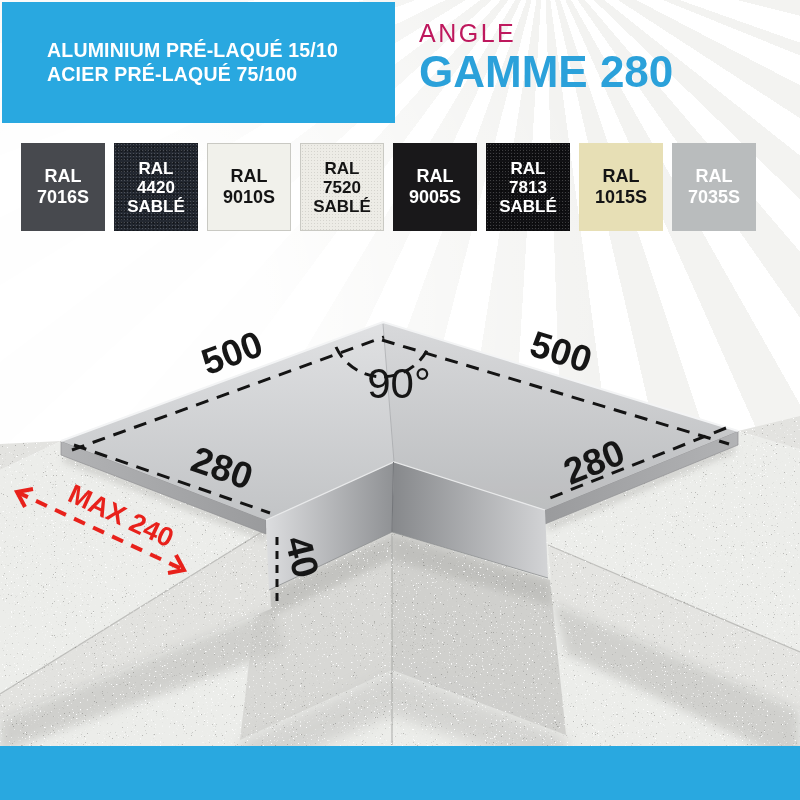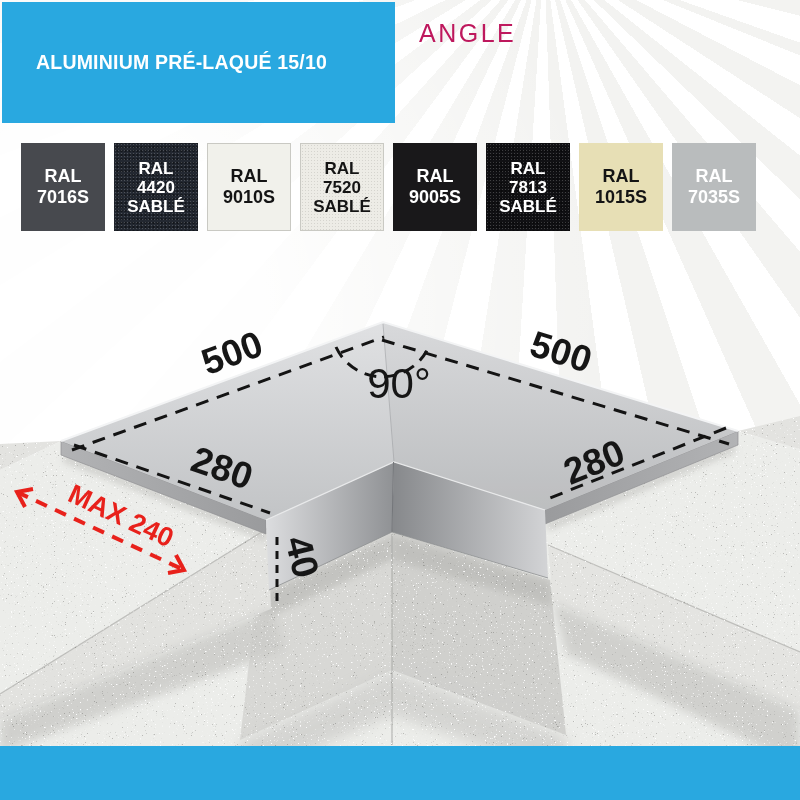--- a/index.html
+++ b/index.html
@@ -9,21 +9,21 @@
   }
   .rays{
     position:absolute;inset:0;
     background:
       radial-gradient(circle at 10% 38%, rgba(255,255,255,.95) 0 20%, rgba(255,255,255,0) 60%),
       repeating-conic-gradient(from 112deg at 68% -6%, #ffffff 0deg 5.5deg, #f3f3f1 5.5deg 11deg);
   }
   .scene{position:absolute;left:0;top:0}
   .banner{
     position:absolute;left:2px;top:2px;width:393px;height:121px;
-    box-sizing:border-box;padding-left:34px;
+    box-sizing:border-box;padding-left:45px;
     display:flex;flex-direction:column;justify-content:center;
     color:#ffffff;font-weight:bold;font-size:19.5px;line-height:23.5px;letter-spacing:.2px;
   }
   .title{position:absolute;left:419px;top:21px;line-height:1}
   .title .l1{font-size:25px;letter-spacing:2.5px;font-weight:normal}
   .title .l2{font-size:44px;font-weight:bold;letter-spacing:0;margin-top:4px}
   .swatches{position:absolute;left:21px;top:143px;display:flex;gap:9px}
   .swatch{
     width:84px;height:88px;box-sizing:border-box;position:relative;
     display:flex;flex-direction:column;align-items:center;justify-content:center;
@@ -161,24 +161,26 @@
     <text transform="translate(399,383)" dominant-baseline="central" font-weight="normal" font-size="42" fill="#161616">90°</text>
     <text transform="translate(222,468) rotate(19)" dominant-baseline="central" fill="#161616">280</text>
     <text transform="translate(594,462) rotate(-22.3)" dominant-baseline="central" fill="#161616">280</text>
     <text transform="translate(302,557) rotate(76)" dominant-baseline="central" fill="#161616">40</text>
     <text transform="translate(121,516) rotate(25)" dominant-baseline="central" font-size="27" fill="#e8211b">MAX 240</text>
   </g>
 </svg>
 
 <div class="banner" style="background: rgb(41, 168, 224);">
   <div>ALUMINIUM PRÉ-LAQUÉ 15/10</div>
+  <div>ACIER PRÉ-LAQUÉ 75/100</div>
 </div>
 
 <div class="title">
   <div class="l1" style="color: #be185d;">ANGLE</div>
+  <div class="l2" style="color: rgb(43, 161, 218);">GAMME 280</div>
 </div>
 
 <div class="swatches">
   <div class="swatch" style="background-color: rgb(71, 73, 78); color: rgb(255, 255, 255);">
     <span>RAL</span>
     <span>7016S</span>
   </div>
   <div class="swatch lines3 sable-dark" style="background-color: rgb(35, 40, 49); color: rgb(255, 255, 255);">
     <span>RAL</span>
     <span>4420</span>

